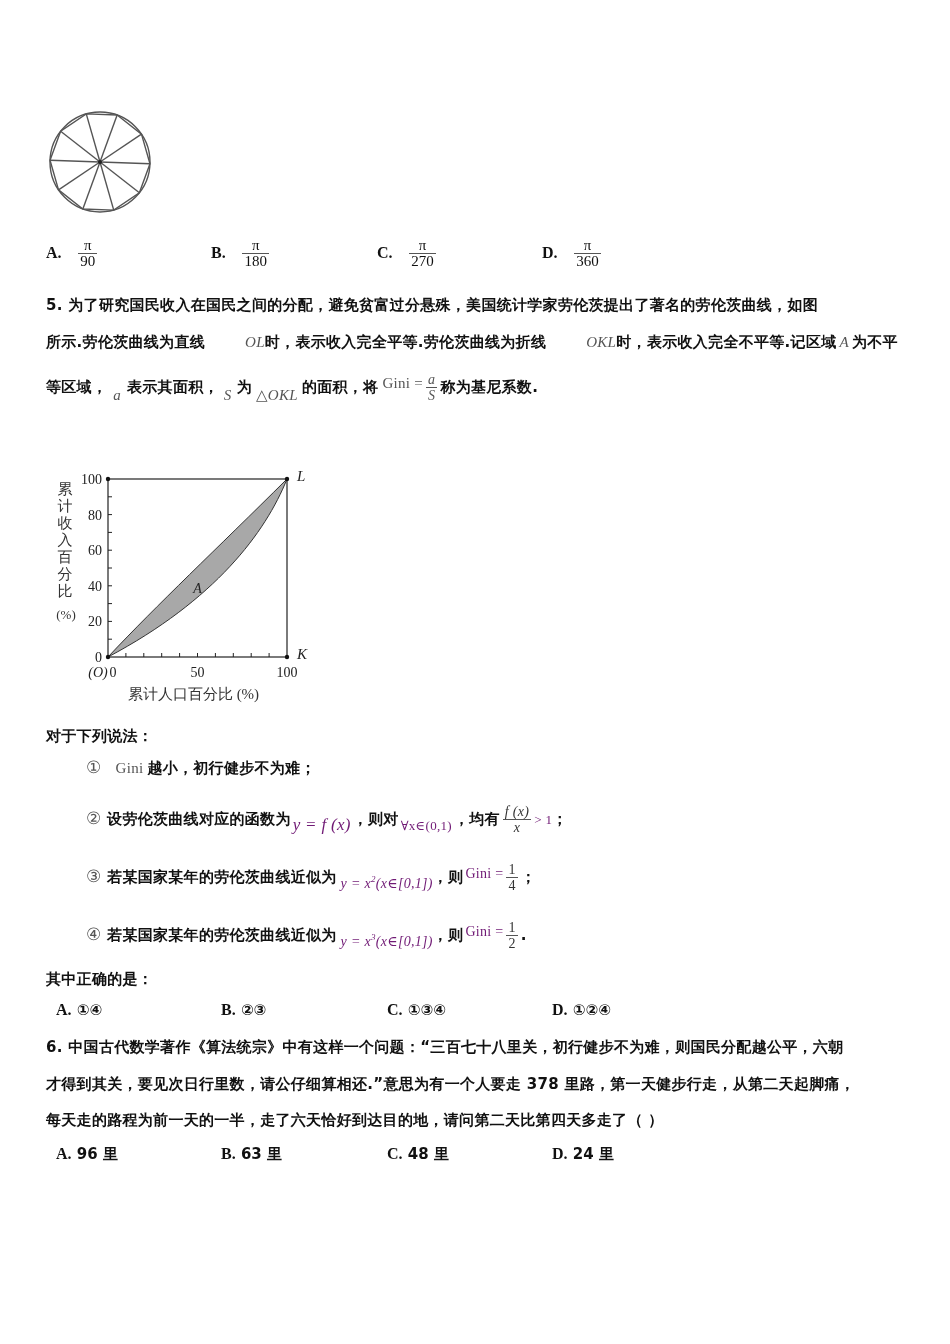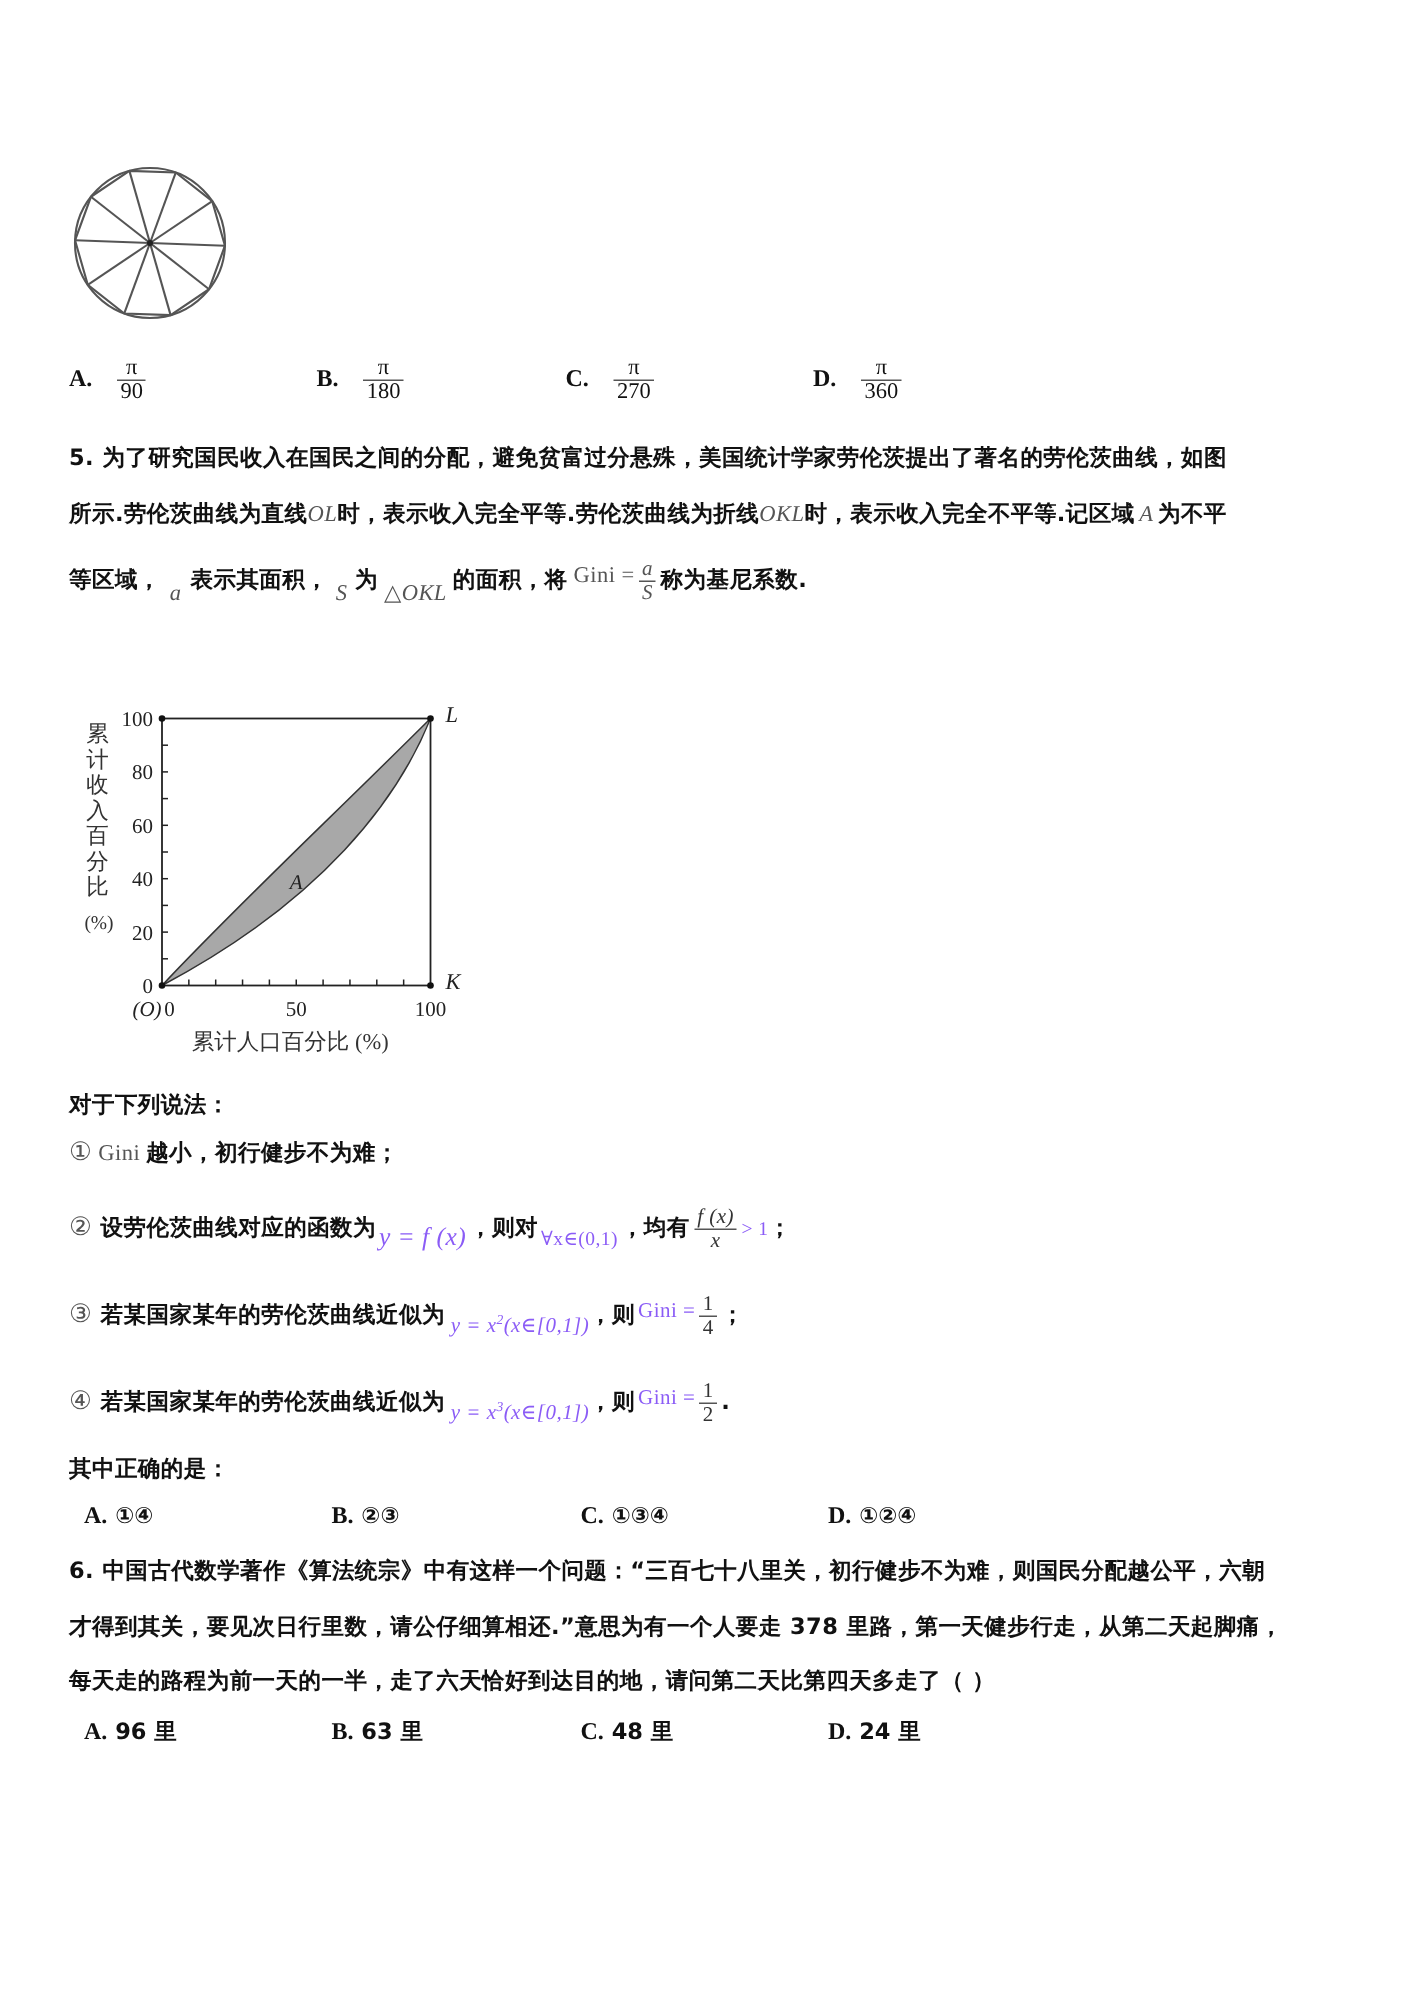--- a/index.html
+++ b/index.html
@@ -3,27 +3,27 @@
 <meta charset="utf-8">
 <style>
   html, body { margin: 0; padding: 0; background: #ffffff; }
   body { width: 950px; height: 1344px; position: relative; overflow: hidden;
          font-family: "DejaVu Sans", "Liberation Sans", sans-serif; color: #111; }
   .abs { position: absolute; }
   .b { font-weight: bold; margin-left: 10px; }
   .line { position: absolute; left: 46px; font-size: 15px; font-weight: bold; white-space: nowrap; line-height: 20px; letter-spacing: 0.3px; }
   .serif { font-family: "Liberation Serif", "DejaVu Serif", serif; font-weight: normal; }
   .it { font-style: italic; }
-  .gray { color: #555; }
+  .gray { color: #555; margin-left: 40px; }
   .frac { display: inline-block; vertical-align: middle; text-align: center; font-family: "Liberation Serif", serif; font-weight: normal; line-height: 15px; margin: 0 3px; }
   .frac .num { display: block; border-bottom: 1px solid #555; padding: 0 2px; }
   .frac .den { display: block; padding: 0 2px; }
   .opt { position: absolute; font-size: 15px; white-space: nowrap; }
   .opt .lbl { font-family: "Liberation Serif", serif; font-weight: bold; font-size: 16px; }
-  .math { font-family: "Liberation Serif", "DejaVu Serif", serif; font-weight: normal; color: #8b5cf6; }
+  .math { font-family: "Liberation Serif", "DejaVu Serif", serif; font-weight: normal; color: #701a75; }
   sup { font-size: 9px; }
   svg text { font-family: "Liberation Serif", "DejaVu Serif", serif; }
 </style>
 </head>
 <body>
 
 <svg class="abs" style="left:46px;top:108px" width="110" height="110" viewBox="0 0 110 110">
   <g id="circle-g" stroke="#555" stroke-width="1.4" fill="none">
       <circle cx="54" cy="54" r="50"></circle>
       <polygon points="71.14489037277258,7.031364357631055 95.47797902915151,26.07908927600557 103.96788948104995,55.79165309409452 93.37176449728564,84.81986632628828 67.73696367261464,102.07593815056828 36.855109627227435,100.96863564236895 12.522020970848487,81.92091072399444 4.032110518950056,52.208346905905486 14.628235502714354,23.180133673711726 40.263036327385336,5.924061849431737"></polygon>
@@ -117,21 +117,21 @@
       <text x="25" y="117" text-anchor="middle" font-size="15" fill="#333">分</text>
       <text x="25" y="134" text-anchor="middle" font-size="15" fill="#333">比</text>
       <text x="26" y="157" text-anchor="middle" font-size="13" fill="#333">(%)</text>
       <text x="153.5" y="237" text-anchor="middle" font-size="15" fill="#333">累计人口百分比 (%)</text>
     </g>
 </svg>
 
 <div class="line" style="top:726px">对于下列说法：</div>
 
 <div class="line" style="top:758px">
-  <span class="serif gray" style="font-size:17px">①</span><span class="serif gray" style="margin:0 4px 0 4px">Gini</span><span>越小，初行健步不为难；</span>
+  <span class="serif gray" style="font-size:17px">①</span><span class="serif gray" style="margin:0 4px 0 14px">Gini</span><span>越小，初行健步不为难；</span>
 </div>
 
 <div class="line" style="top:804px">
   <span class="serif gray" style="font-size:17px">②</span>
   <span>设劳伦茨曲线对应的函数为</span><span class="math it" style="font-size:17px;position:relative;top:6px;margin:0 2px">y = f (x)</span><span>，则对</span><span class="math" style="font-size:13px;position:relative;top:6px;margin:0 2px">∀x∈(0,1)</span><span>，均有</span><span class="frac it" style="font-size:14px;color:#333"><span class="num">f (x)</span><span class="den">x</span></span><span class="math" style="font-size:13px">&gt; 1</span><span>；</span>
 </div>
 
 <div class="line" style="top:862px">
   <span class="serif gray" style="font-size:17px">③</span>
   <span>若某国家某年的劳伦茨曲线近似为</span><span class="math it" style="font-size:14px;position:relative;top:6px;margin-left:4px"><span>y = x</span><sup>2</sup><span>(x∈[0,1])</span></span><span>，则</span><span class="math" style="font-size:14px;position:relative;top:-4px;margin-left:2px">Gini =</span><span class="frac" style="font-size:14px;color:#333"><span class="num">1</span><span class="den">4</span></span><span>；</span>

